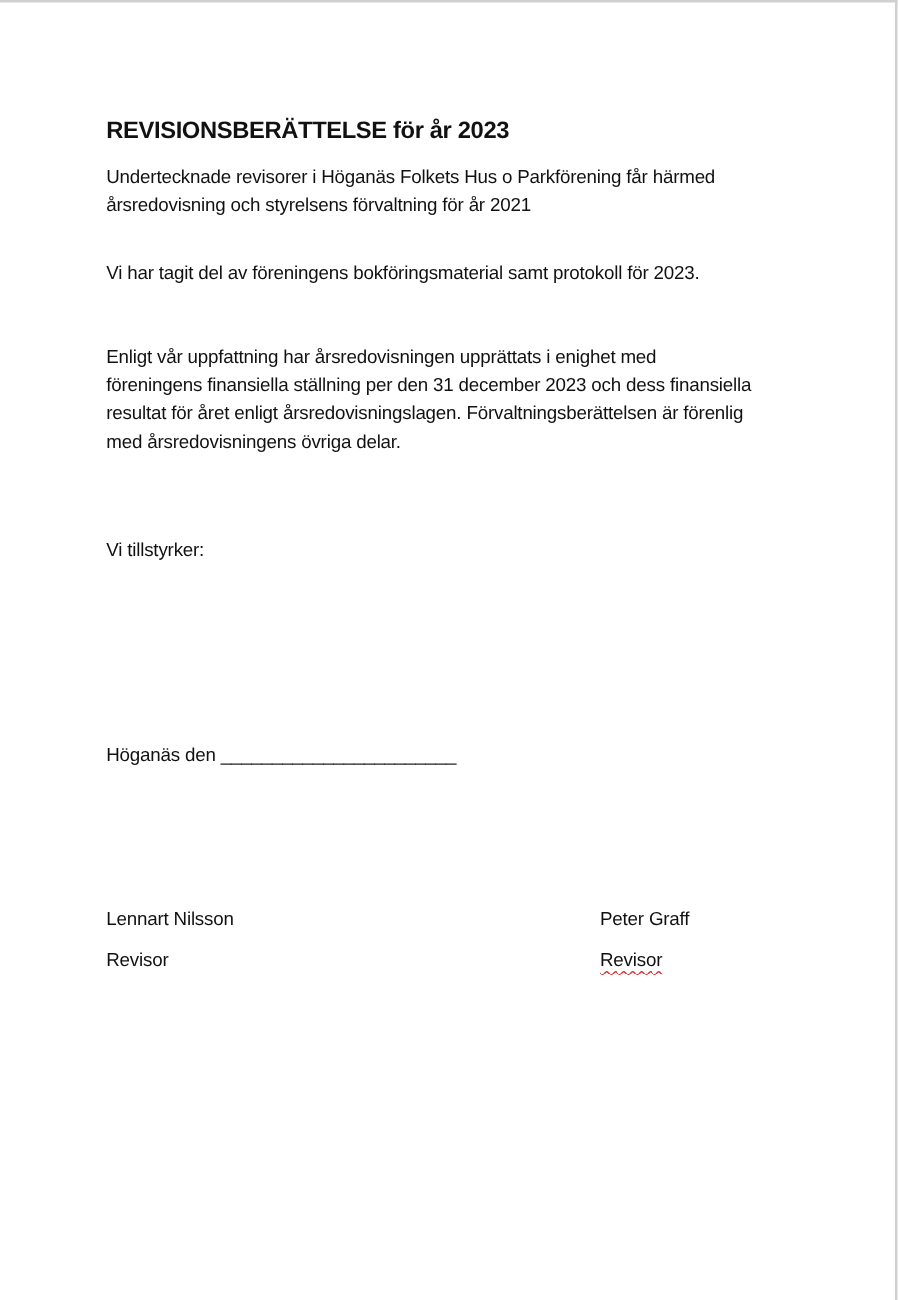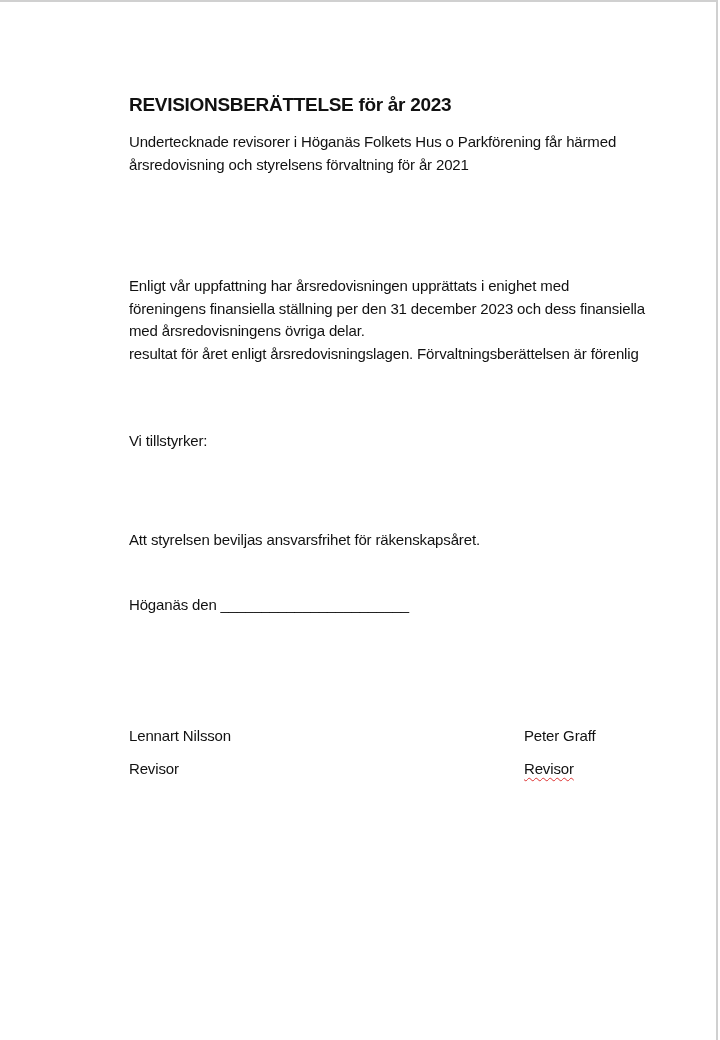--- a/index.html
+++ b/index.html
@@ -5,48 +5,48 @@
     html, body { margin: 0; padding: 0; }
     body {
       width: 720px; height: 1040px; background: #ffffff; position: relative; overflow: hidden;
       font-family: "Liberation Sans", "DejaVu Sans", sans-serif; color: #111;
     }
     .page {
       position: absolute; left: 0; top: 0; width: 718px; height: 1040px;
       border-top: 2px solid #d0d0d0; border-right: 2px solid #d0d0d0; box-sizing: border-box;
       background: #fff;
     }
-    .abs { position: absolute; left: 85px; white-space: nowrap; margin-left: 44px; }
+    .abs { position: absolute; left: 85px; white-space: nowrap; }
     .title { font-weight: bold; font-size: 19px; top: 92px; letter-spacing: -0.3px; }
     .p { font-size: 15px; line-height: 22.5px; letter-spacing: -0.15px; }
     .line { font-size: 15px; letter-spacing: -0.15px; }
     .sig-right { left: 480px; }
     .squiggle { text-decoration: underline wavy #d33; text-decoration-thickness: 1px; text-underline-offset: 3px; }
   </style>
 </head>
 <body>
 
 <div class="page">
   <div class="abs title">REVISIONSBERÄTTELSE för år 2023</div>
 
   <div class="abs p" style="top:129px;">
     <div>Undertecknade revisorer i Höganäs Folkets Hus o Parkförening får härmed</div>
     <div>årsredovisning och styrelsens förvaltning för år 2021</div>
   </div>
 
+  <div class="abs line" style="top:208px;">Vi har tagit del av föreningens bokföringsmaterial samt protokoll för 2023.</div>
 
   <div class="abs p" style="top:273px;">
     <div>Enligt vår uppfattning har årsredovisningen upprättats i enighet med</div>
     <div>föreningens finansiella ställning per den 31 december 2023 och dess finansiella</div>
+    <div>resultat för året enligt årsredovisningslagen. Förvaltningsberättelsen är förenlig</div>
     <div>med årsredovisningens övriga delar.</div>
-    <div>resultat för året enligt årsredovisningslagen. Förvaltningsberättelsen är förenlig</div>
   </div>
 
   <div class="abs line" style="top:430px;">Vi tillstyrker:</div>
-  <div class="abs line" style="top:529px;">Att styrelsen beviljas ansvarsfrihet för räkenskapsåret.</div>
 
   <div class="abs line" style="top:594px;">Höganäs den _______________________</div>
 
   <div class="abs line" style="top:725px;">Lennart Nilsson</div>
   <div class="abs line" style="top:758px;">Revisor</div>
 
   <div class="abs line sig-right" style="top:725px;">Peter Graff</div>
   <div class="abs line sig-right squiggle" style="top:758px;">Revisor</div>
 </div>
 

